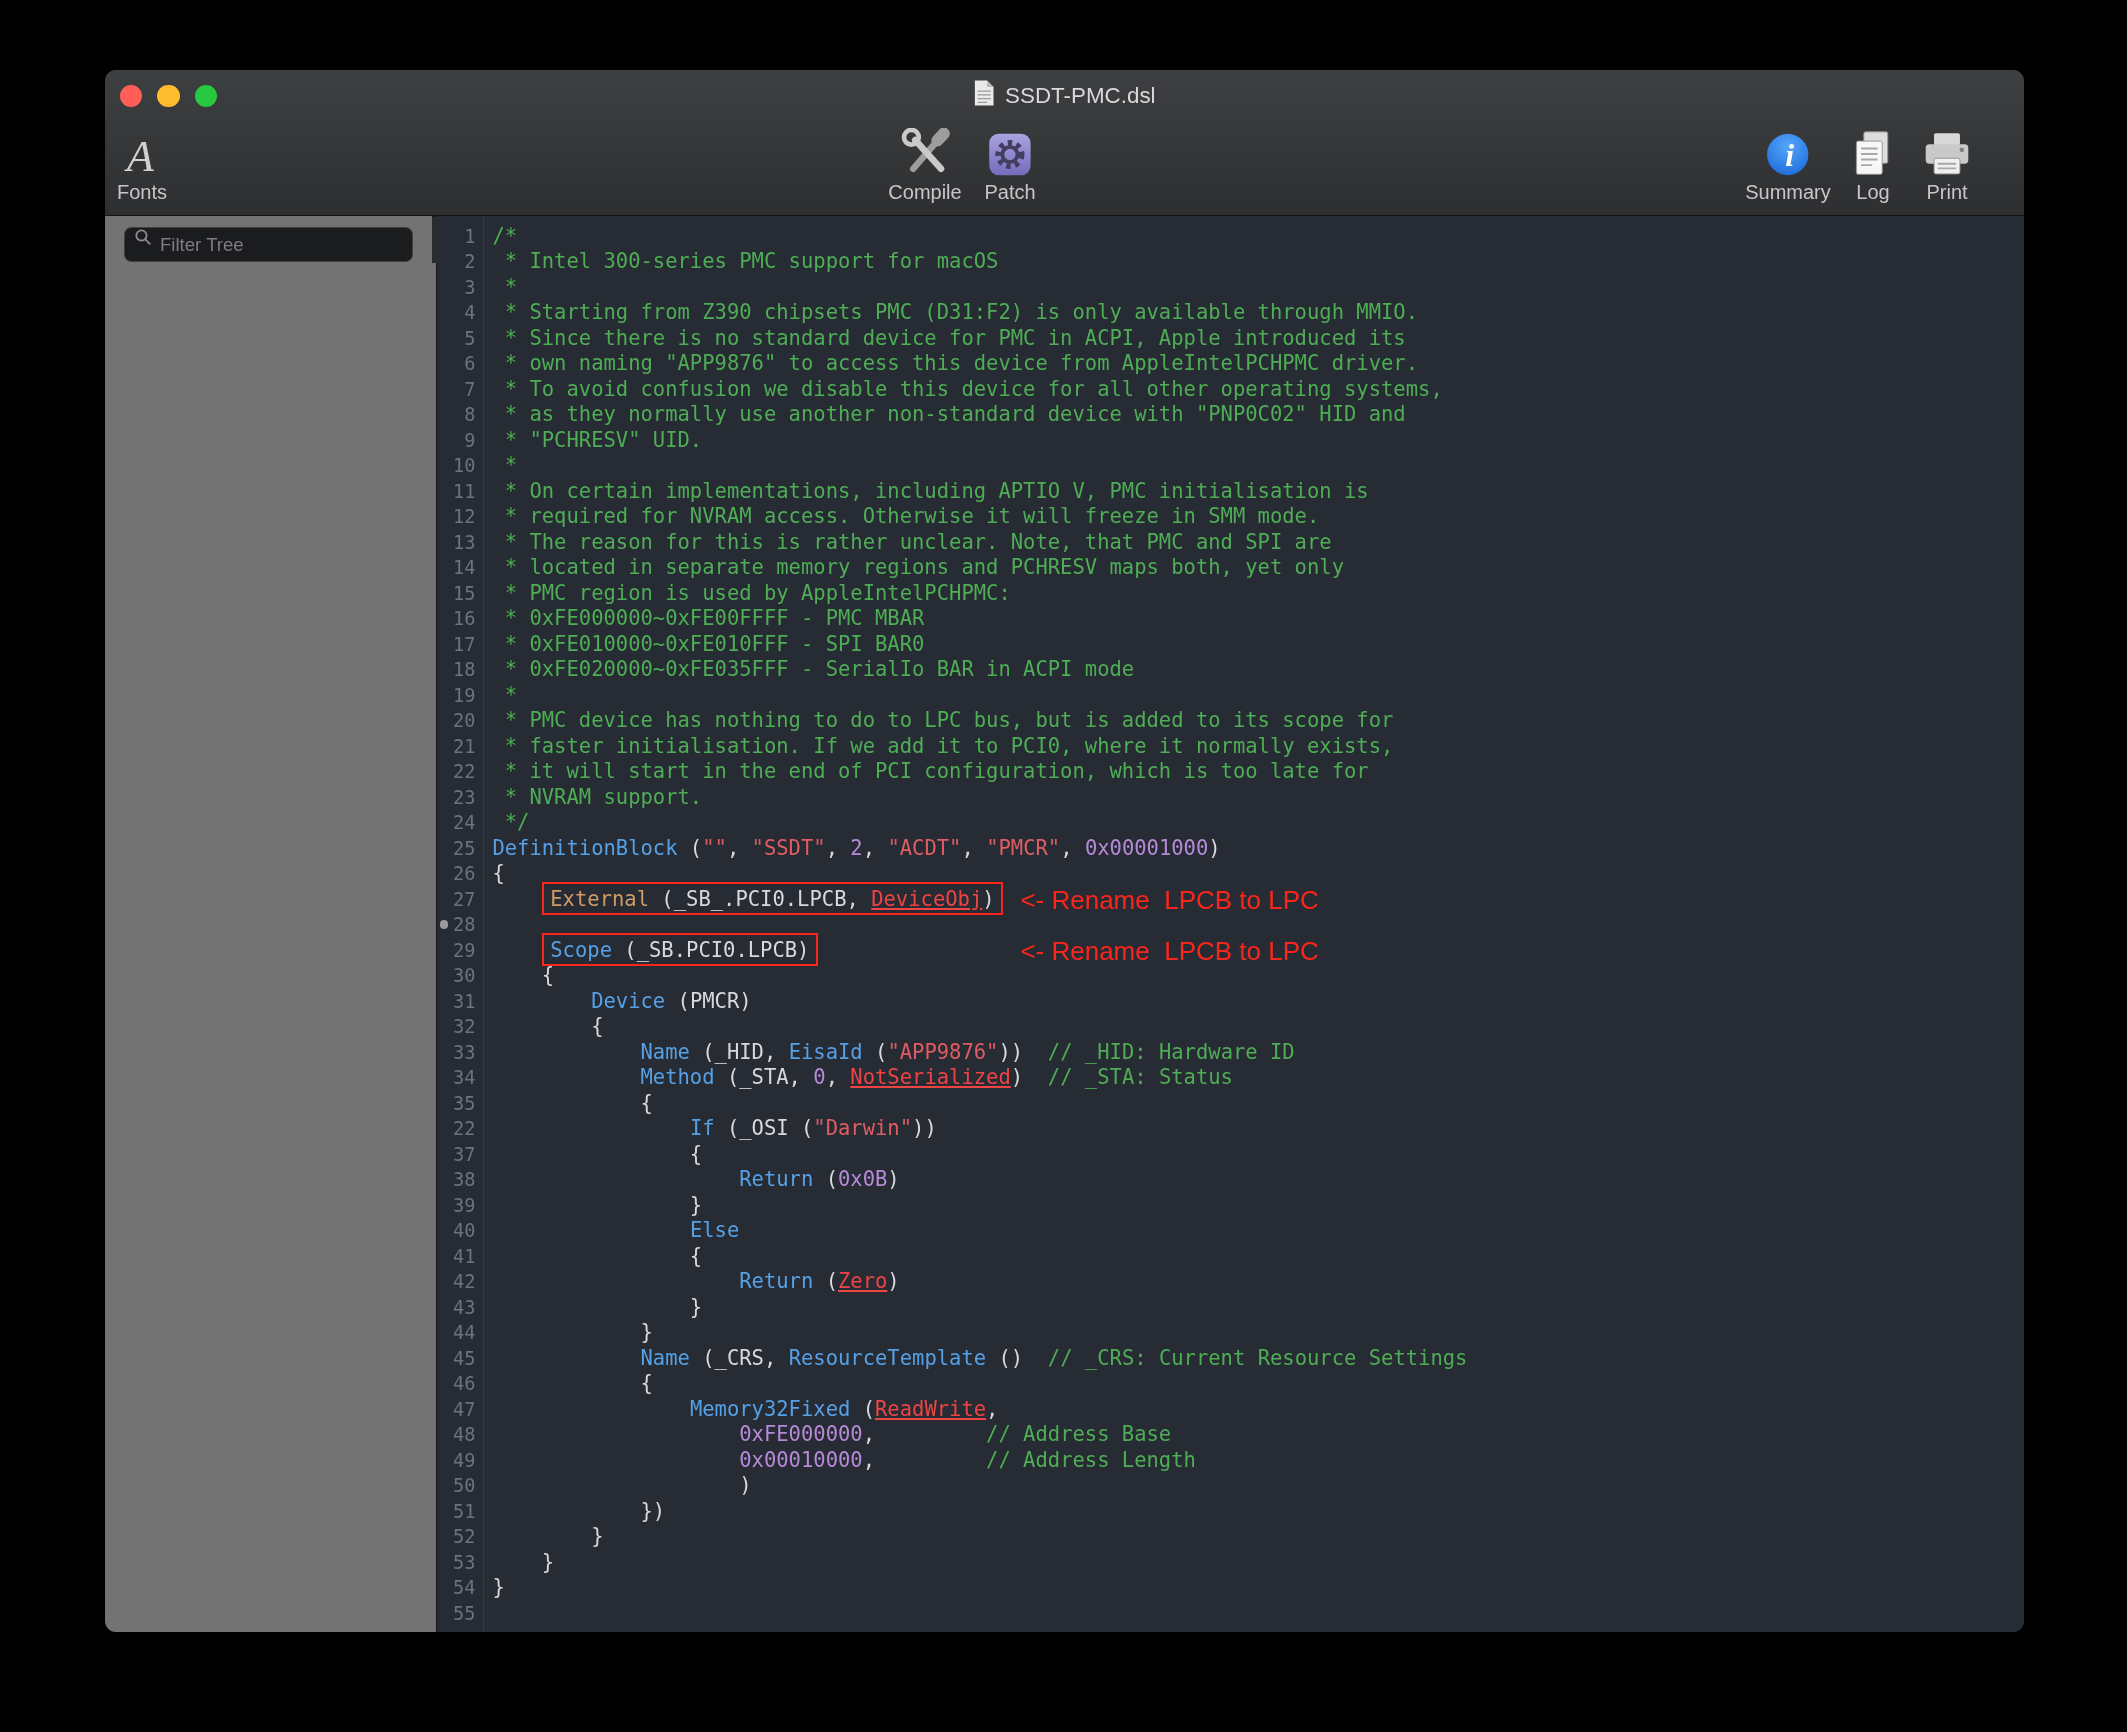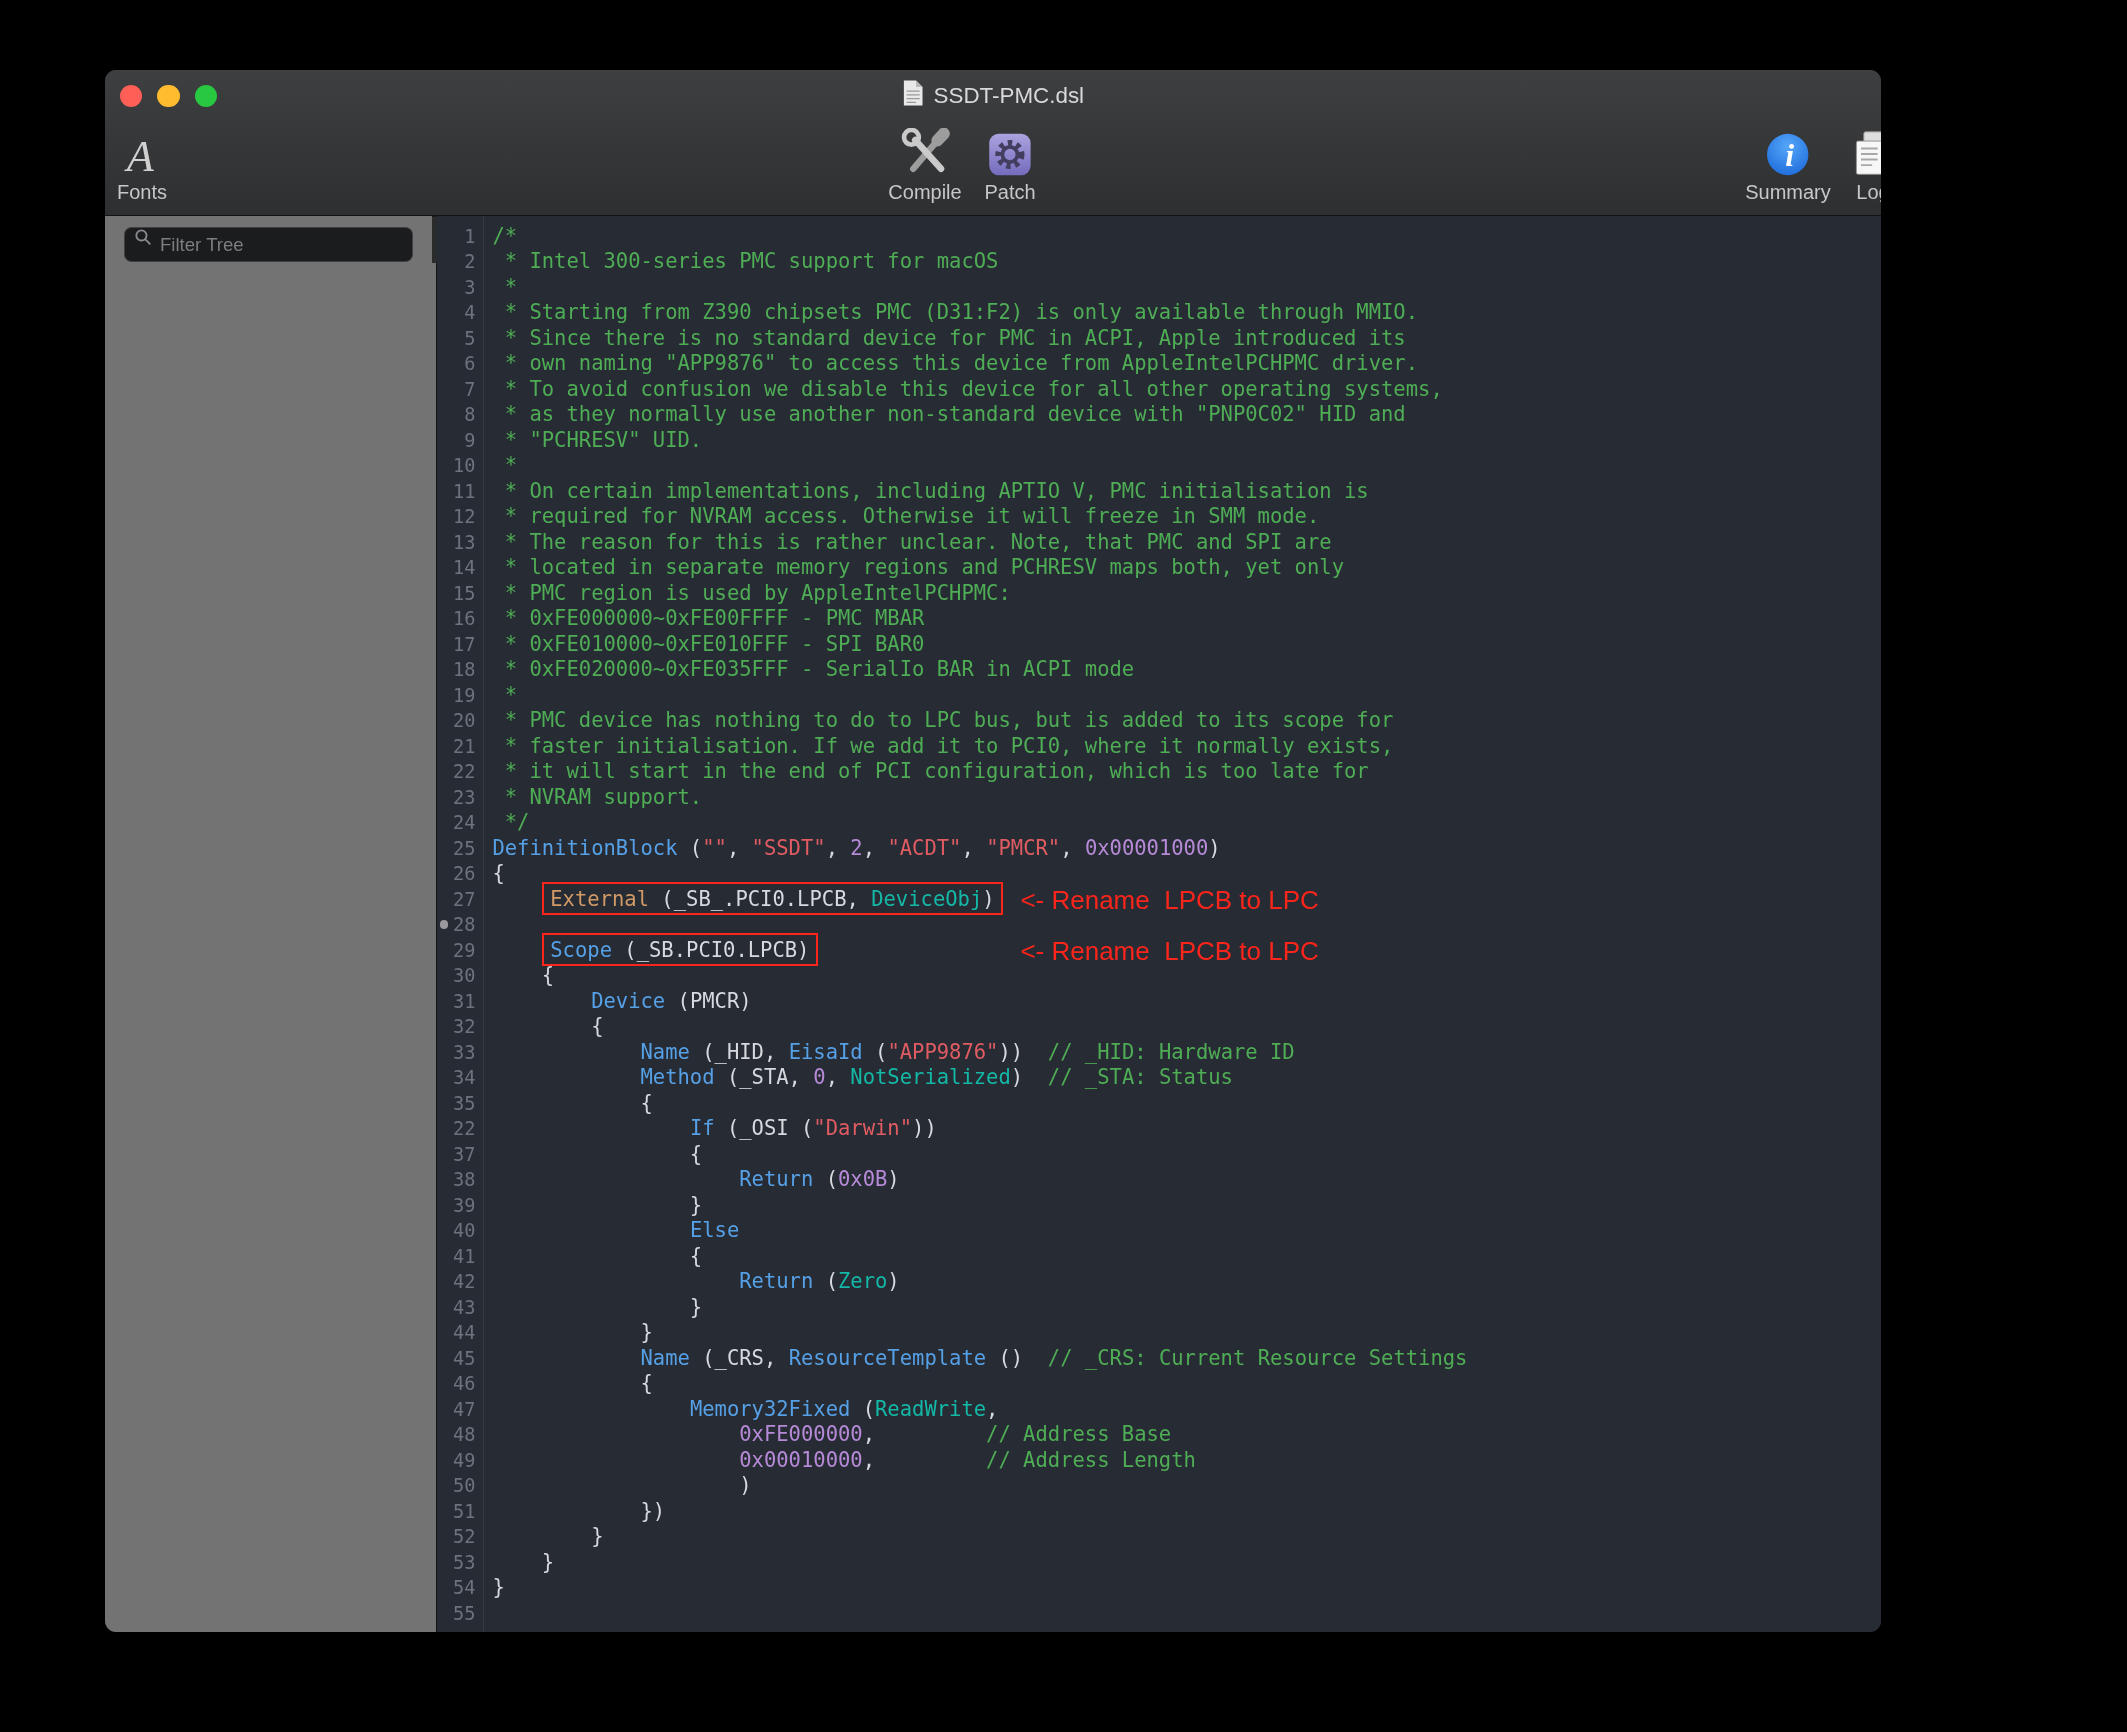--- a/index.html
+++ b/index.html
@@ -1,19 +1,19 @@
 <!DOCTYPE html>
 <html style="font-size:15px"><head>
 <meta charset="utf-8">
 <style>
   * { margin:0; padding:0; box-sizing:border-box; }
   html,body { width:2127px; height:1732px; background:#000; overflow:hidden;
               font-family:"Liberation Sans", sans-serif; }
 
-  .window { position:absolute; left:105px; top:70px; width:1776px; height:1562px;
+  .window { position:absolute; left:105px; top:70px; width:1919px; height:1562px;
             border-radius:11.2px; overflow:hidden; background:#262b34;
             box-shadow:0 32px 75px rgba(0,0,0,.75); display:flex; flex-direction:column; }
 
   
   .chrome { height:146px; flex:none; position:relative;
             background:linear-gradient(#3e3f41,#2e2f31); border-bottom:0.9px solid #141414; }
   .titlebar { height:52px; position:relative; display:flex; align-items:center; justify-content:center; }
   .traffic { position:absolute; left:15px; top:15px; display:flex; gap:15px; }
   .tl { width:22.4px; height:22.4px; border-radius:50%; }
   .tl.red{background:#ff5f57}.tl.yellow{background:#febc2e}.tl.green{background:#28c840}
@@ -59,21 +59,21 @@
                 border-radius:50%; background:#9a9a9e; }
   .code { flex:1; padding:7.5px 0 0 8.4px; overflow:hidden; }
   .code-line { font:20.5px/25.5px "DejaVu Sans Mono", monospace; white-space:pre;
                color:#d6d9de; position:relative; min-height:25.5px; }
 
   .tok-c { color:#4fad55; }
   .tok-k { color:#56a0e6; }
   .tok-x { color:#d19a66;text-align:right; }
   .tok-s { color:#e05c62; }
   .tok-n { color:#b78ad8; }
-  .tok-t { color:#14b8a6; }
+  .tok-t { color:#ef4444;text-decoration:underline; }
   .tok-p { color:#d6d9de; }
 
   .red-box { border:2.8px solid #fb251b; padding:2.8px 6.5px; }
   .ann { position:absolute; left:528px; top:-1.9px; color:#fb251b;
          font:26px "Liberation Sans", sans-serif; white-space:pre; }
 </style>
 </head>
 <body>
 
 <div class="window">

